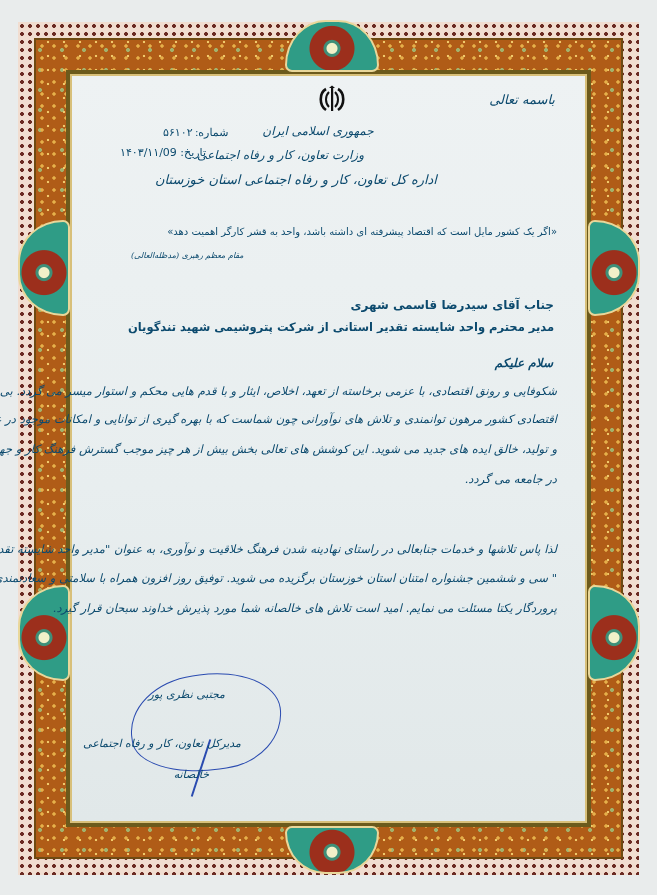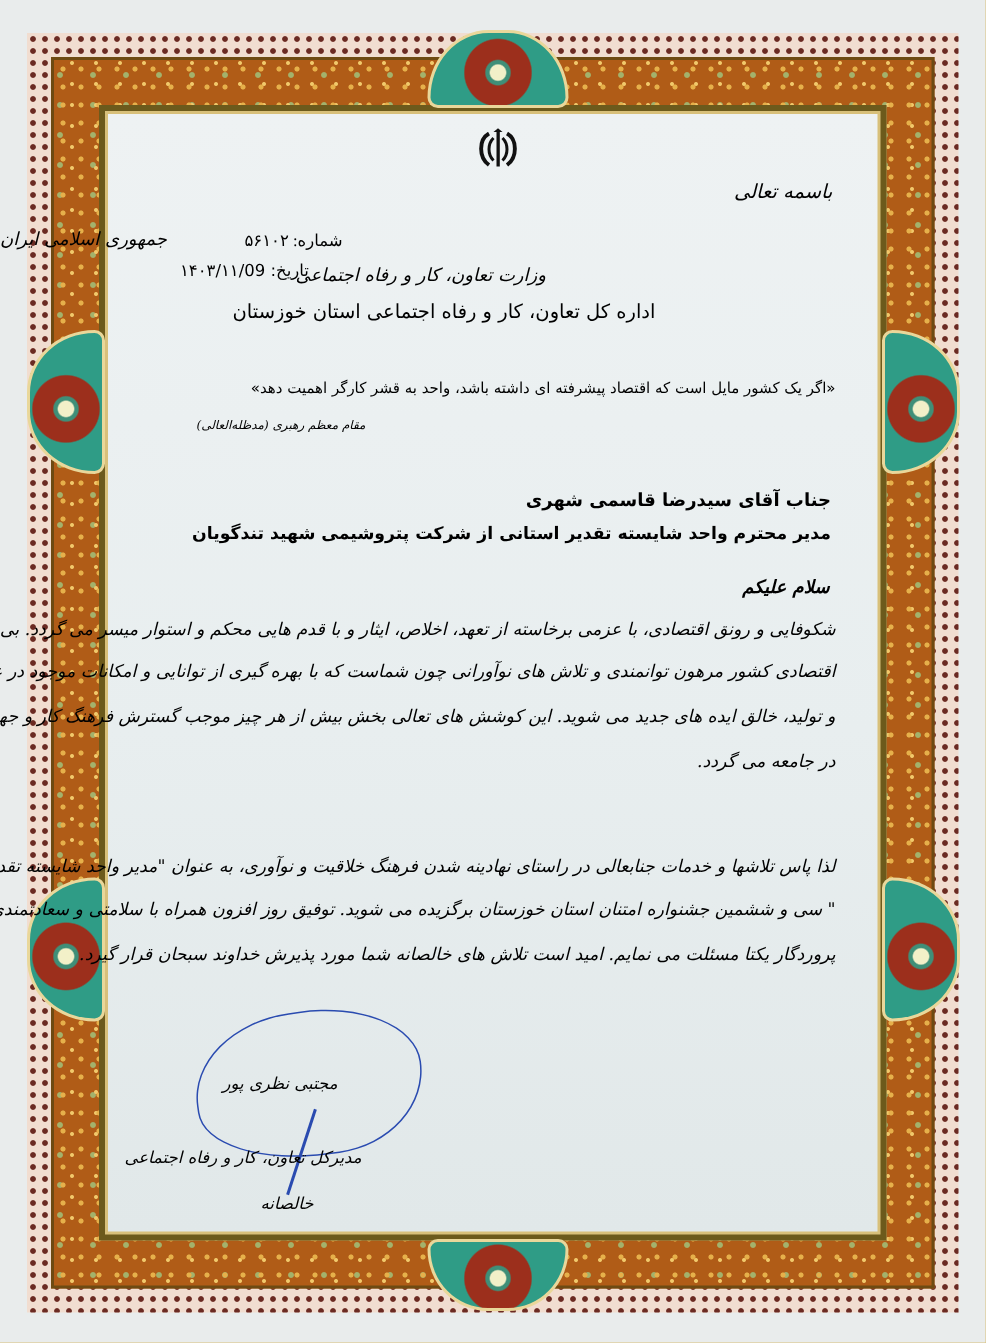--- a/index.html
+++ b/index.html
@@ -46,31 +46,31 @@
     box-sizing: border-box;
   }
   .med-top { left: 285px; top: 20px; width: 94px; height: 52px; border-radius: 50% 50% 8px 8px / 100% 100% 8px 8px; }
   .med-bottom { left: 285px; top: 826px; width: 94px; height: 48px; border-radius: 8px 8px 50% 50% / 8px 8px 100% 100%; }
   .med-left { top: 220px; left: 18px; width: 52px; height: 96px; border-radius: 100% 8px 8px 100% / 50% 8px 8px 50%; }
   .med-left2 { top: 585px; left: 18px; width: 52px; height: 96px; border-radius: 100% 8px 8px 100% / 50% 8px 8px 50%; }
   .med-right { top: 220px; left: 588px; width: 52px; height: 96px; border-radius: 8px 100% 100% 8px / 8px 50% 50% 8px; }
   .med-right2 { top: 585px; left: 588px; width: 52px; height: 96px; border-radius: 8px 100% 100% 8px / 8px 50% 50% 8px; }
 
   .rtl { direction: rtl; unicode-bidi: isolate; }
-  .t { position: absolute; color: #000000; white-space: nowrap; margin-top: 28px; }
+  .t { position: absolute; color: #0c4a6e; white-space: nowrap; }
   .heading { font-family: "DejaVu Sans", sans-serif; font-weight: bold; text-align: center; }
 
   .emblem { position: absolute; left: 317px; top: 84px; width: 30px; height: 30px; }
 
   .bismillah { right: 102px; top: 92px; font-size: 13px; font-style: italic; }
   .num-label { left: 163px; top: 126px; font-size: 11px; font-family: Liberation Serif, serif; }
   .date-label { left: 120px; top: 146px; font-size: 11px; font-family: "DejaVu Sans", sans-serif; }
-  .gov1 { left: 0; width: 636px; text-align: left; top: 124px; font-size: 12px; font-style: italic; }
+  .gov1 { left: 0; width: 636px; text-align: center; top: 124px; font-size: 12px; font-style: italic; }
   .gov2 { left: 0; width: 561px; text-align: center; top: 148px; font-size: 12px; font-style: italic; }
-  .gov3 { left: 0; width: 592px; text-align: center; top: 172px; font-size: 13px; }
+  .gov3 { left: 0; width: 592px; text-align: center; top: 172px; font-size: 13px; font-style: italic; }
   .quote { right: 100px; top: 226px; font-size: 10px; font-family: "DejaVu Sans", sans-serif; }
   .quote-src { left: 131px; top: 251px; font-size: 8px; font-style: italic; }
 
   .recipient-name { right: 103px; top: 298px; font-size: 12px; }
   .recipient-title { right: 103px; top: 320px; font-size: 11.5px; }
 
   .salutation { right: 104px; top: 356px; font-size: 12px; font-style: italic; font-weight: bold; }
   .para { right: 100px; width: 460px; font-size: 11.6px; font-style: italic; text-align: justify; text-align-last: right; }
   .p1l1 { top: 384px; } .p1l2 { top: 412px; } .p1l3 { top: 442px; } .p1l4 { top: 472px; }
   .p2l1 { top: 542px; } .p2l2 { top: 571px; } .p2l3 { top: 601px; }

